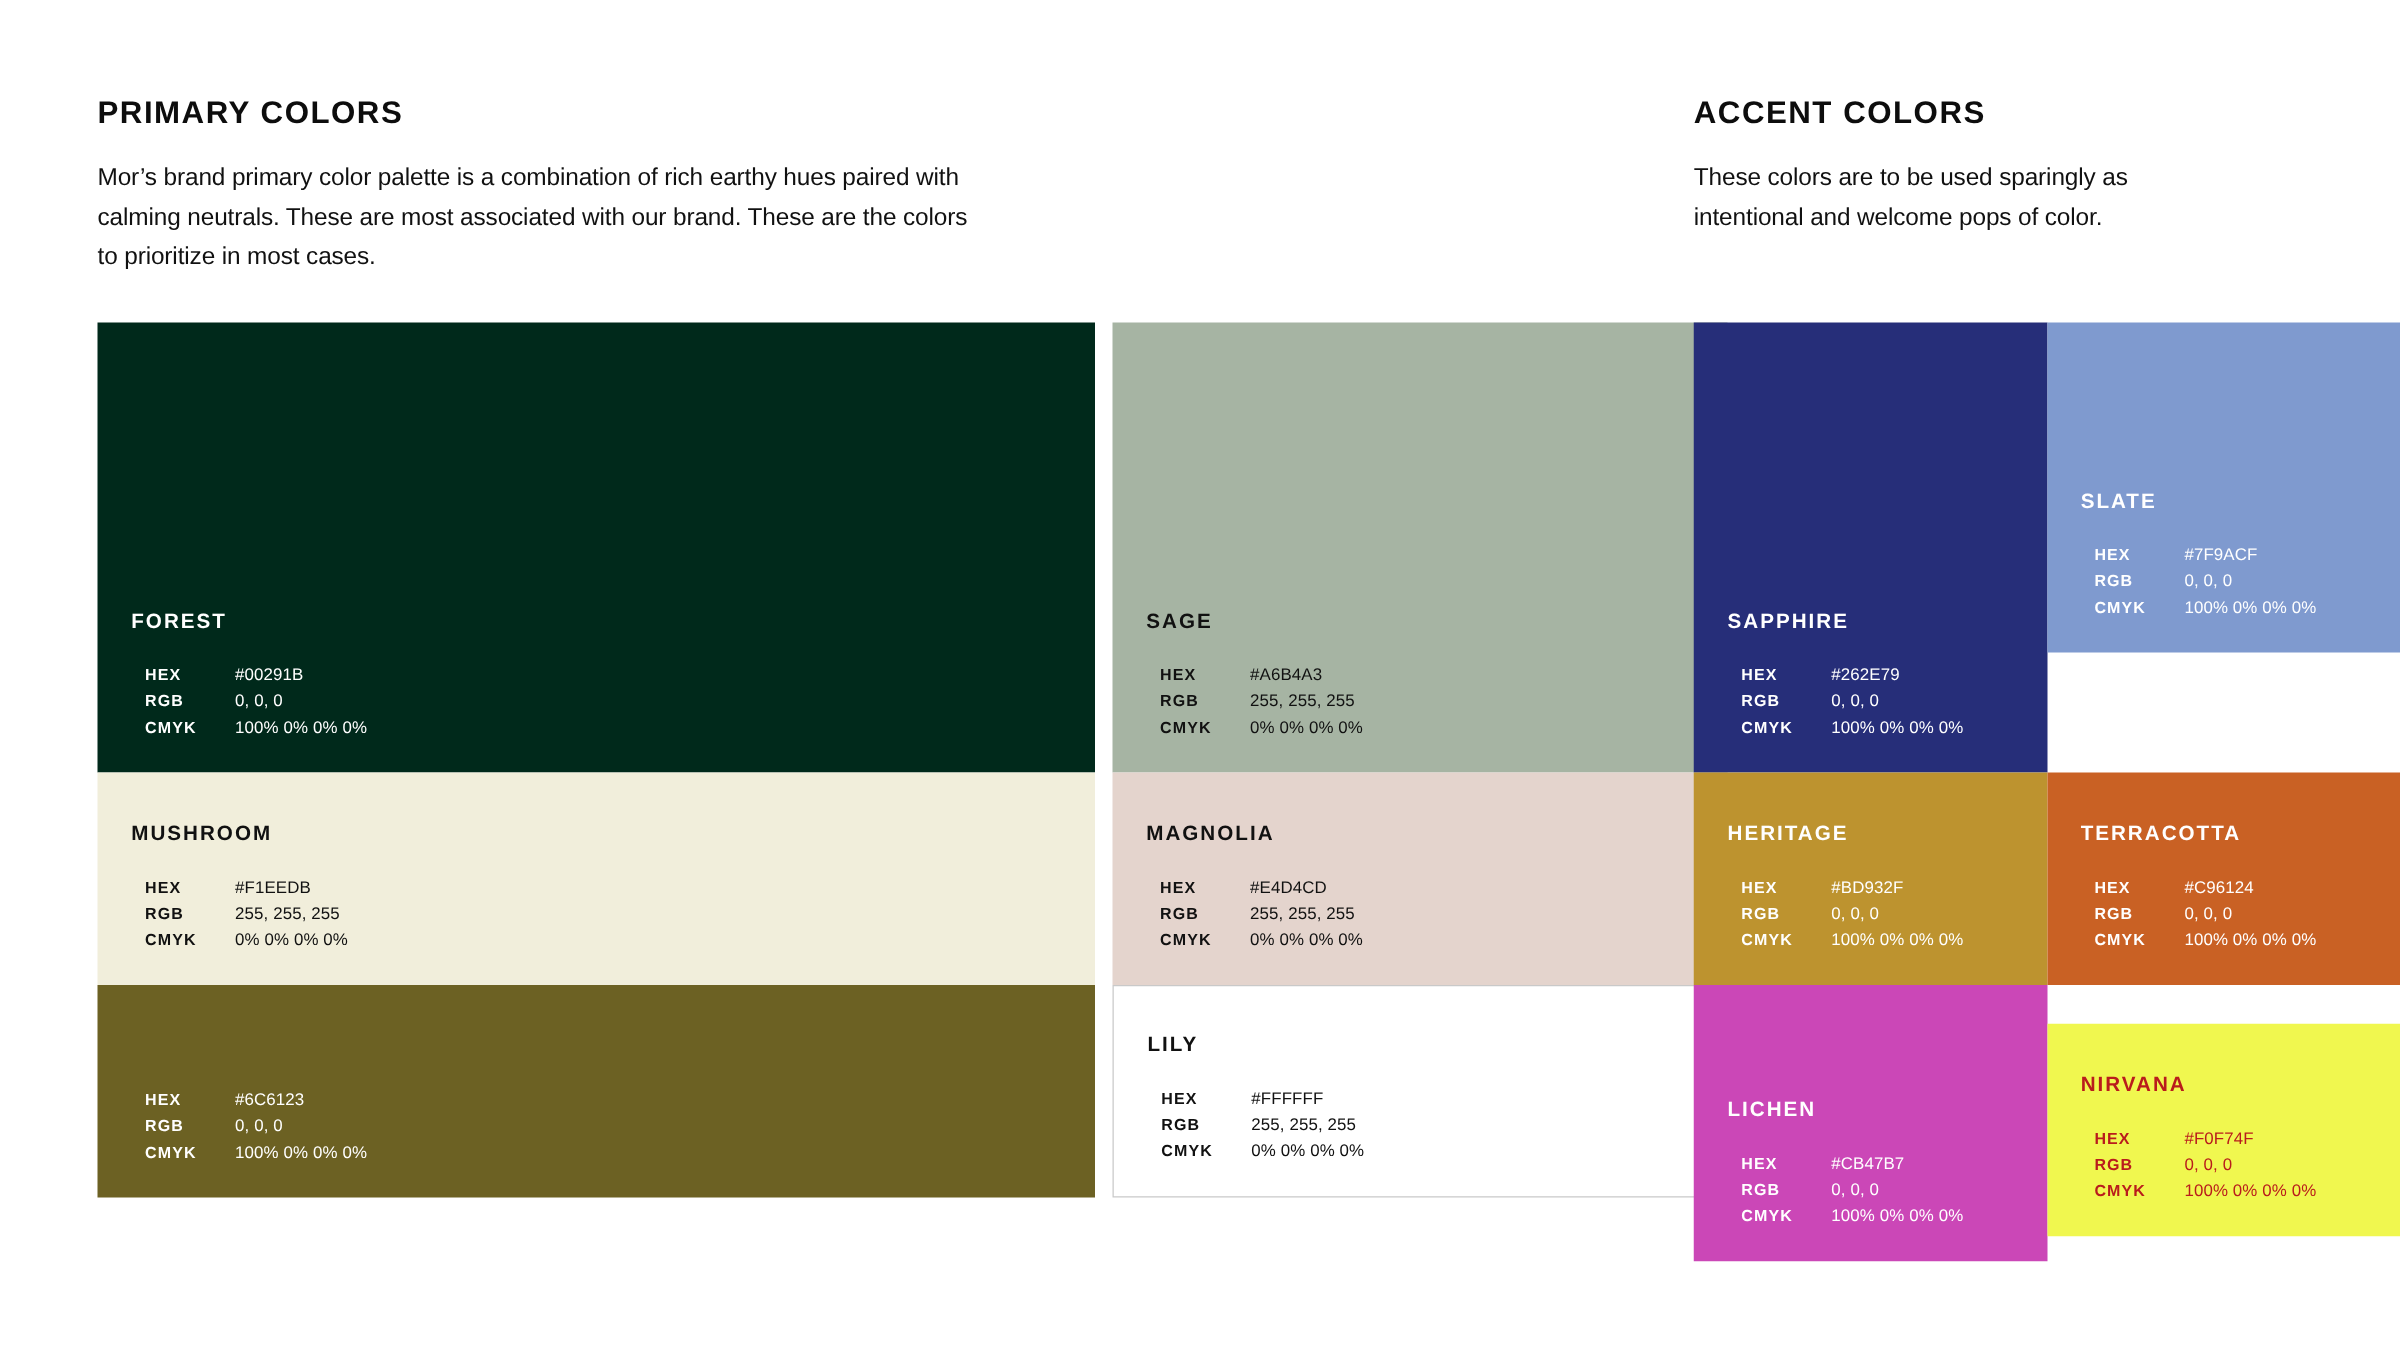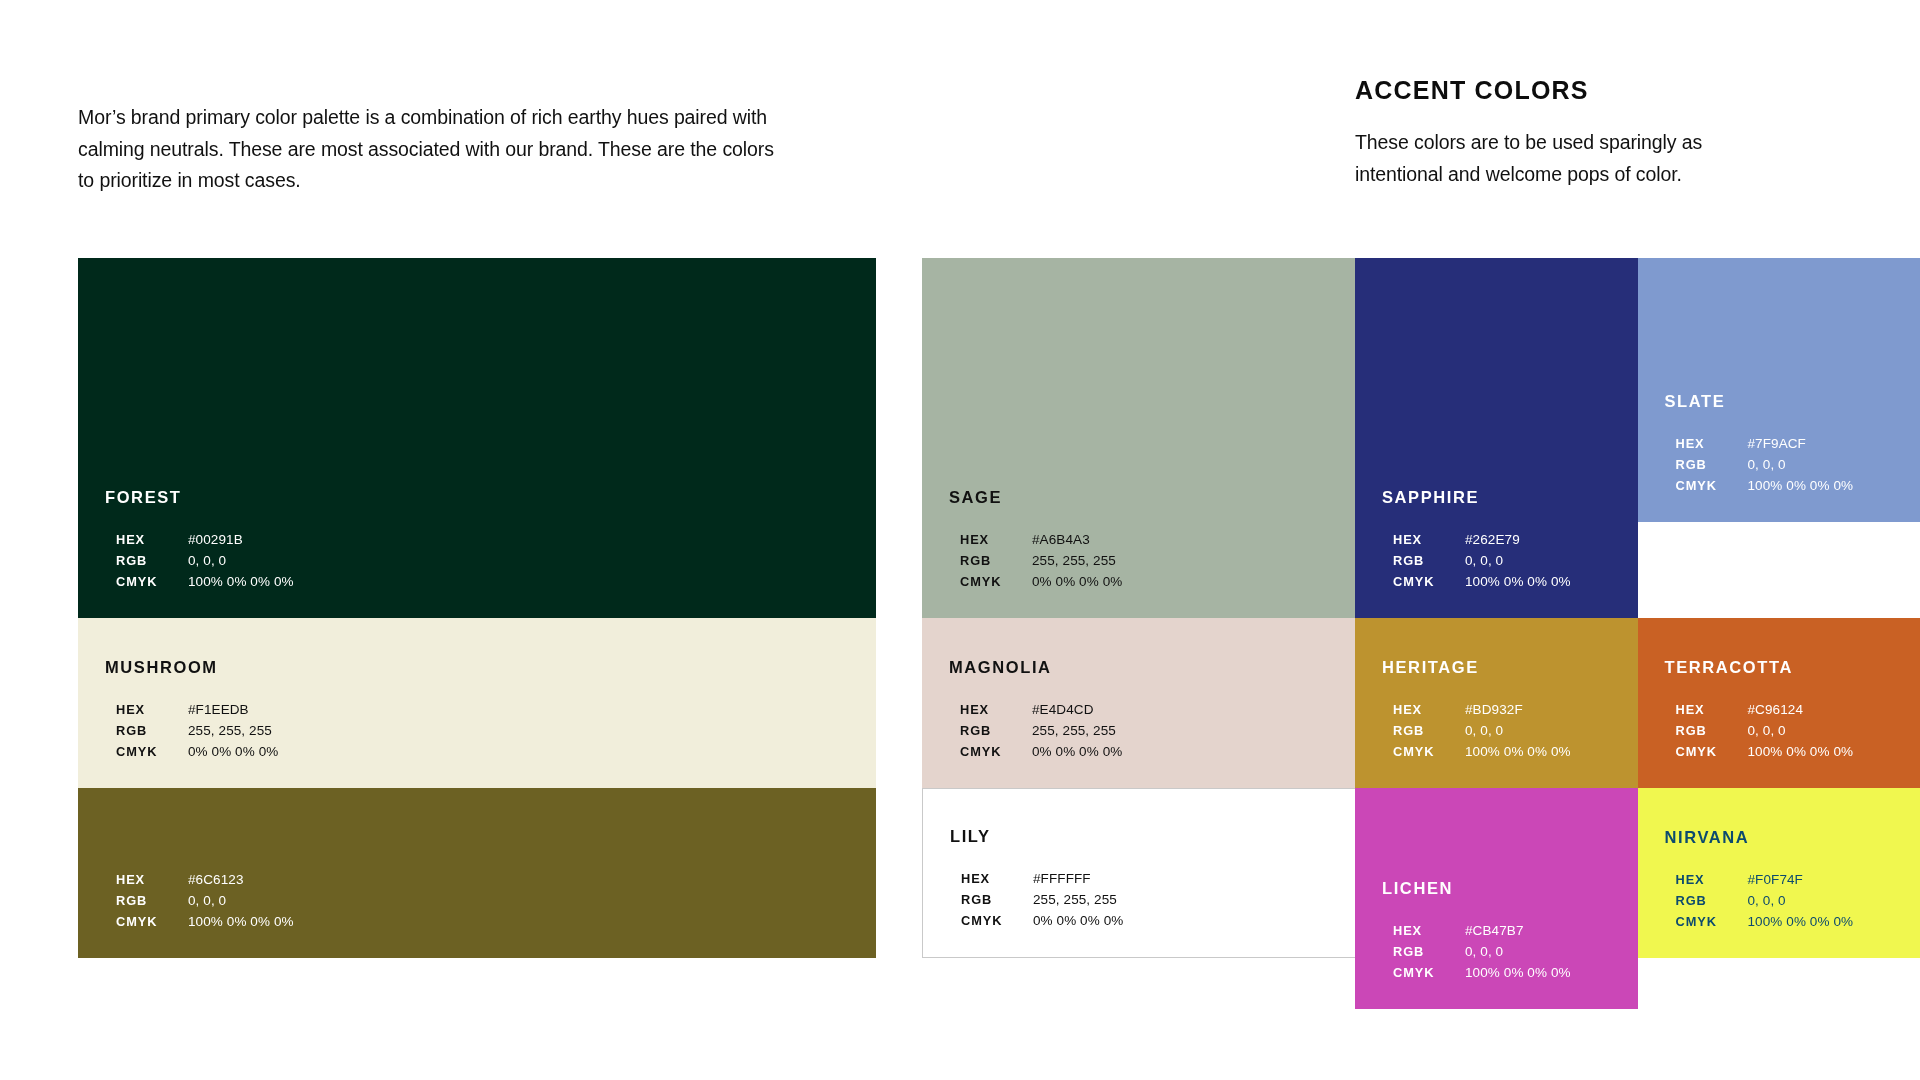--- a/index.html
+++ b/index.html
@@ -47,21 +47,21 @@
   .col-secondary .col-desc { width: 430px; }
   .col-accent    .col-desc { width: 440px; }
 
   
   .stack {
     position: absolute;
     left: 0;
     top: 258px;
   }
   .col-primary   .stack { width: 798px; }
-  .col-secondary .stack { width: 492px; margin-left: 32px; }
+  .col-secondary .stack { width: 492px; }
   .col-accent    .stack { width: 565px; }
 
   .swatch {
     position: relative;
     width: 100%;
     overflow: hidden;
   }
   .swatch.bordered { border: 1px solid #c9c9c9; }
 
   .swatch-body {
@@ -101,20 +101,21 @@
   .pair { display: flex; width: 100%; }
   .pair > .swatch { flex: 1 1 50%; }
 </style>
 </head>
 <body>
 
 <div class="page">
 
   <section class="col col-primary">
     <div class="col-head">
+      <h2 class="col-title">PRIMARY COLORS</h2>
       <p class="col-desc">Mor’s brand primary color palette is a combination of rich earthy hues paired with calming neutrals. These are most associated with our brand. These are the colors to prioritize in most cases.</p>
     </div>
     <div class="stack">
         <div class="swatch" style="background: rgb(0, 41, 27); height: 360px; color: rgb(255, 255, 255);">
           <div class="swatch-body">
             <div class="swatch-name">FOREST</div>
             <div class="specs">
               <div class="spec-row">
                 <span class="spec-key">HEX</span>
                 <span class="spec-val">#00291B</span>
@@ -331,21 +332,21 @@
                   <span class="spec-key">RGB</span>
                   <span class="spec-val">0, 0, 0</span>
                 </div>
                 <div class="spec-row">
                   <span class="spec-key">CMYK</span>
                   <span class="spec-val">100% 0% 0% 0%</span>
                 </div>
               </div>
             </div>
           </div>
-          <div class="swatch" style="background: rgb(240, 247, 79); height: 170px; color: #0c4a6e;">
+          <div class="swatch" style="background: rgb(240, 247, 79); height: 170px; color: #b91c1c; margin-top: 31px;">
             <div class="swatch-body">
               <div class="swatch-name">NIRVANA</div>
               <div class="specs">
                 <div class="spec-row">
                   <span class="spec-key">HEX</span>
                   <span class="spec-val">#F0F74F</span>
                 </div>
                 <div class="spec-row">
                   <span class="spec-key">RGB</span>
                   <span class="spec-val">0, 0, 0</span>

